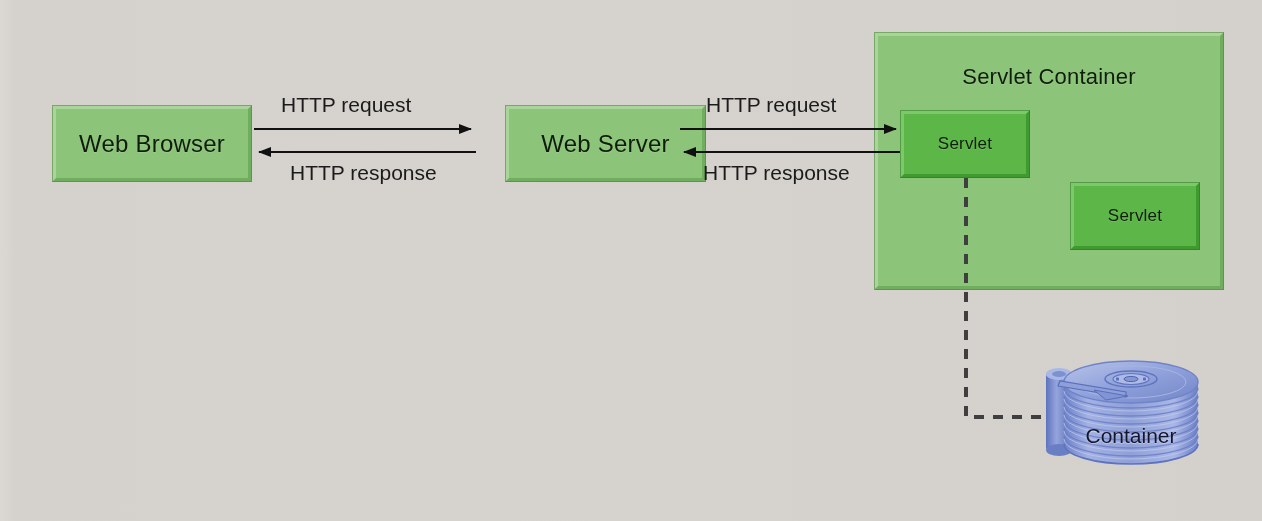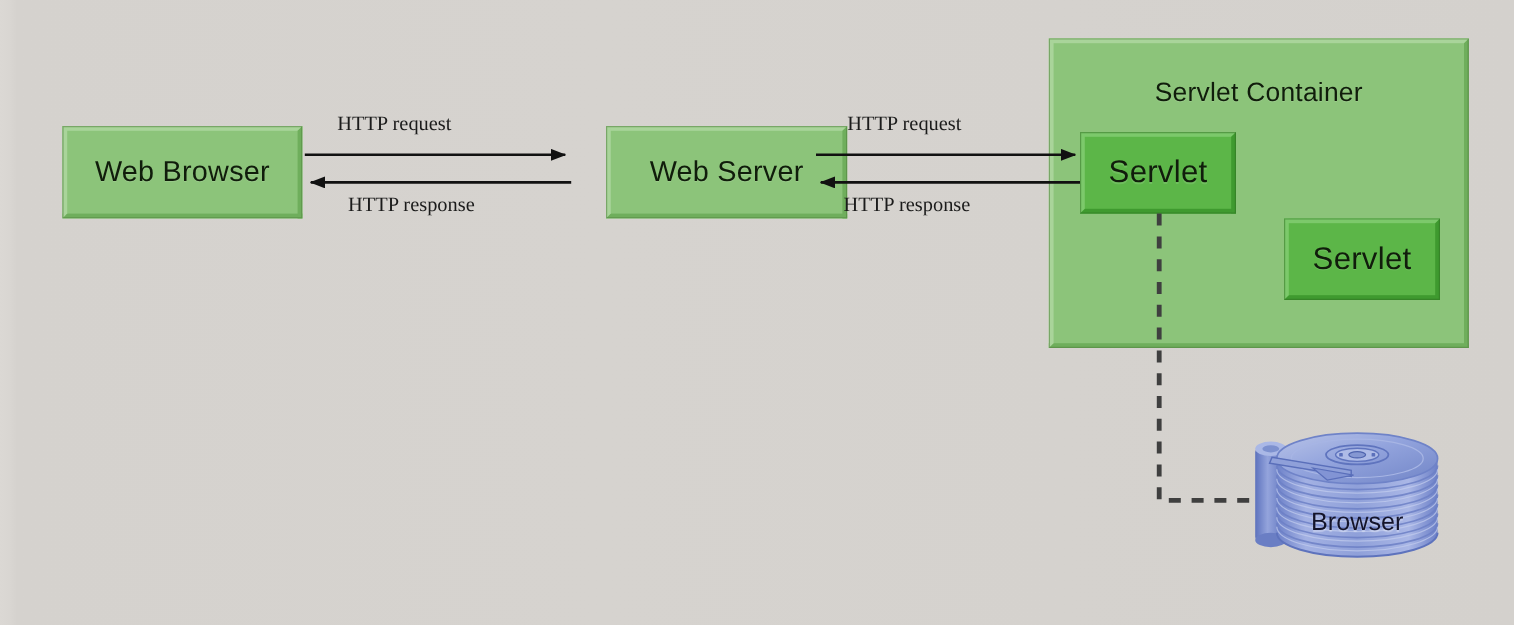--- a/index.html
+++ b/index.html
@@ -74,39 +74,38 @@
   }
 
   .block .label {
     position: relative;
     z-index: 3;
     font-size: 24px;
     letter-spacing: 0.2px;
     color: #101d0b;
     text-shadow: 0 1px 0 rgba(255,255,255,0.12);
   }
-  .block.small .label { font-size: 26px; }
+  .block.small .label { font-size: 17px; }
 
   
   #servlet-container {
     align-items: flex-start;
     justify-content: center;
   }
   #servlet-container .label {
     margin-top: 32px;
     font-size: 22px;
   }
 
   
   .edge-label {
     position: absolute;
-    font-size: 17px;
+    font-size: 21px;
     color: #1b1b1b;
     white-space: nowrap;
-    font-family: Liberation Serif, serif;
   }
 
   svg.overlay {
     position: absolute;
     left: 0;
     top: 0;
     width: 1262px;
     height: 521px;
     pointer-events: none;
     z-index: 5;
@@ -226,21 +225,21 @@
           <rect x="80" y="33.5" width="3" height="3" rx="0.6"></rect>
           <rect x="107" y="33.5" width="3" height="3" rx="0.6"></rect>
         </g>
       </g>
 
       <g>
         <path d="M22,42 L90,53 L90,48 L24,37 Z" fill="#8fa0d9" stroke="#5a6fba" stroke-width="1.2"></path>
         <path d="M58,46 L92,52 L70,56 Z" fill="#8294d4" stroke="#5a6fba" stroke-width="1"></path>
       </g>
     </svg>
-    <div class="db-label">Browser</div>
+    <div class="db-label">Container</div>
   </div>
 
   <svg class="overlay">
     <defs>
       <marker id="arrowR" markerWidth="13" markerHeight="10" refX="12" refY="5" orient="auto" markerUnits="userSpaceOnUse">
         <path d="M0,0 L13,5 L0,10 Z" fill="#111111"></path>
       </marker>
       <marker id="arrowL" markerWidth="13" markerHeight="10" refX="12" refY="5" orient="auto" markerUnits="userSpaceOnUse">
         <path d="M0,0 L13,5 L0,10 Z" fill="#111111"></path>
       </marker>

